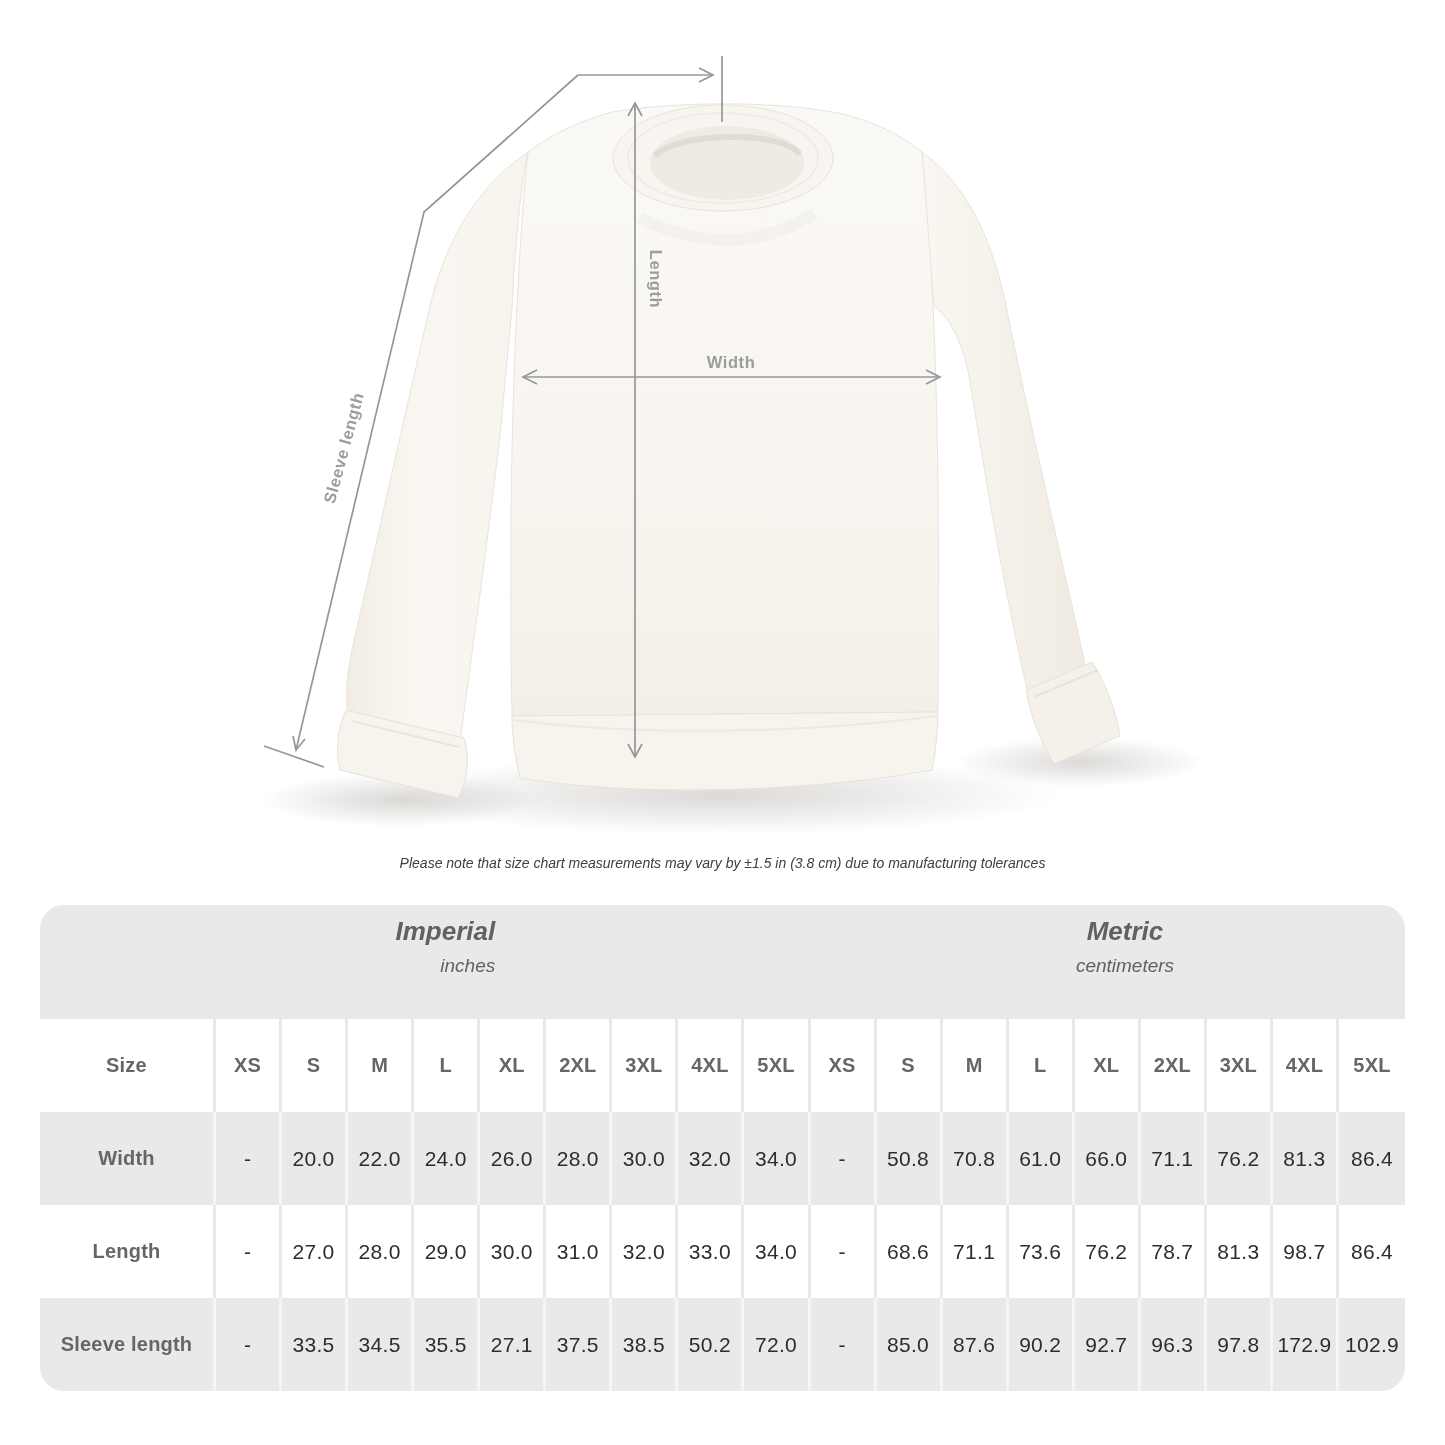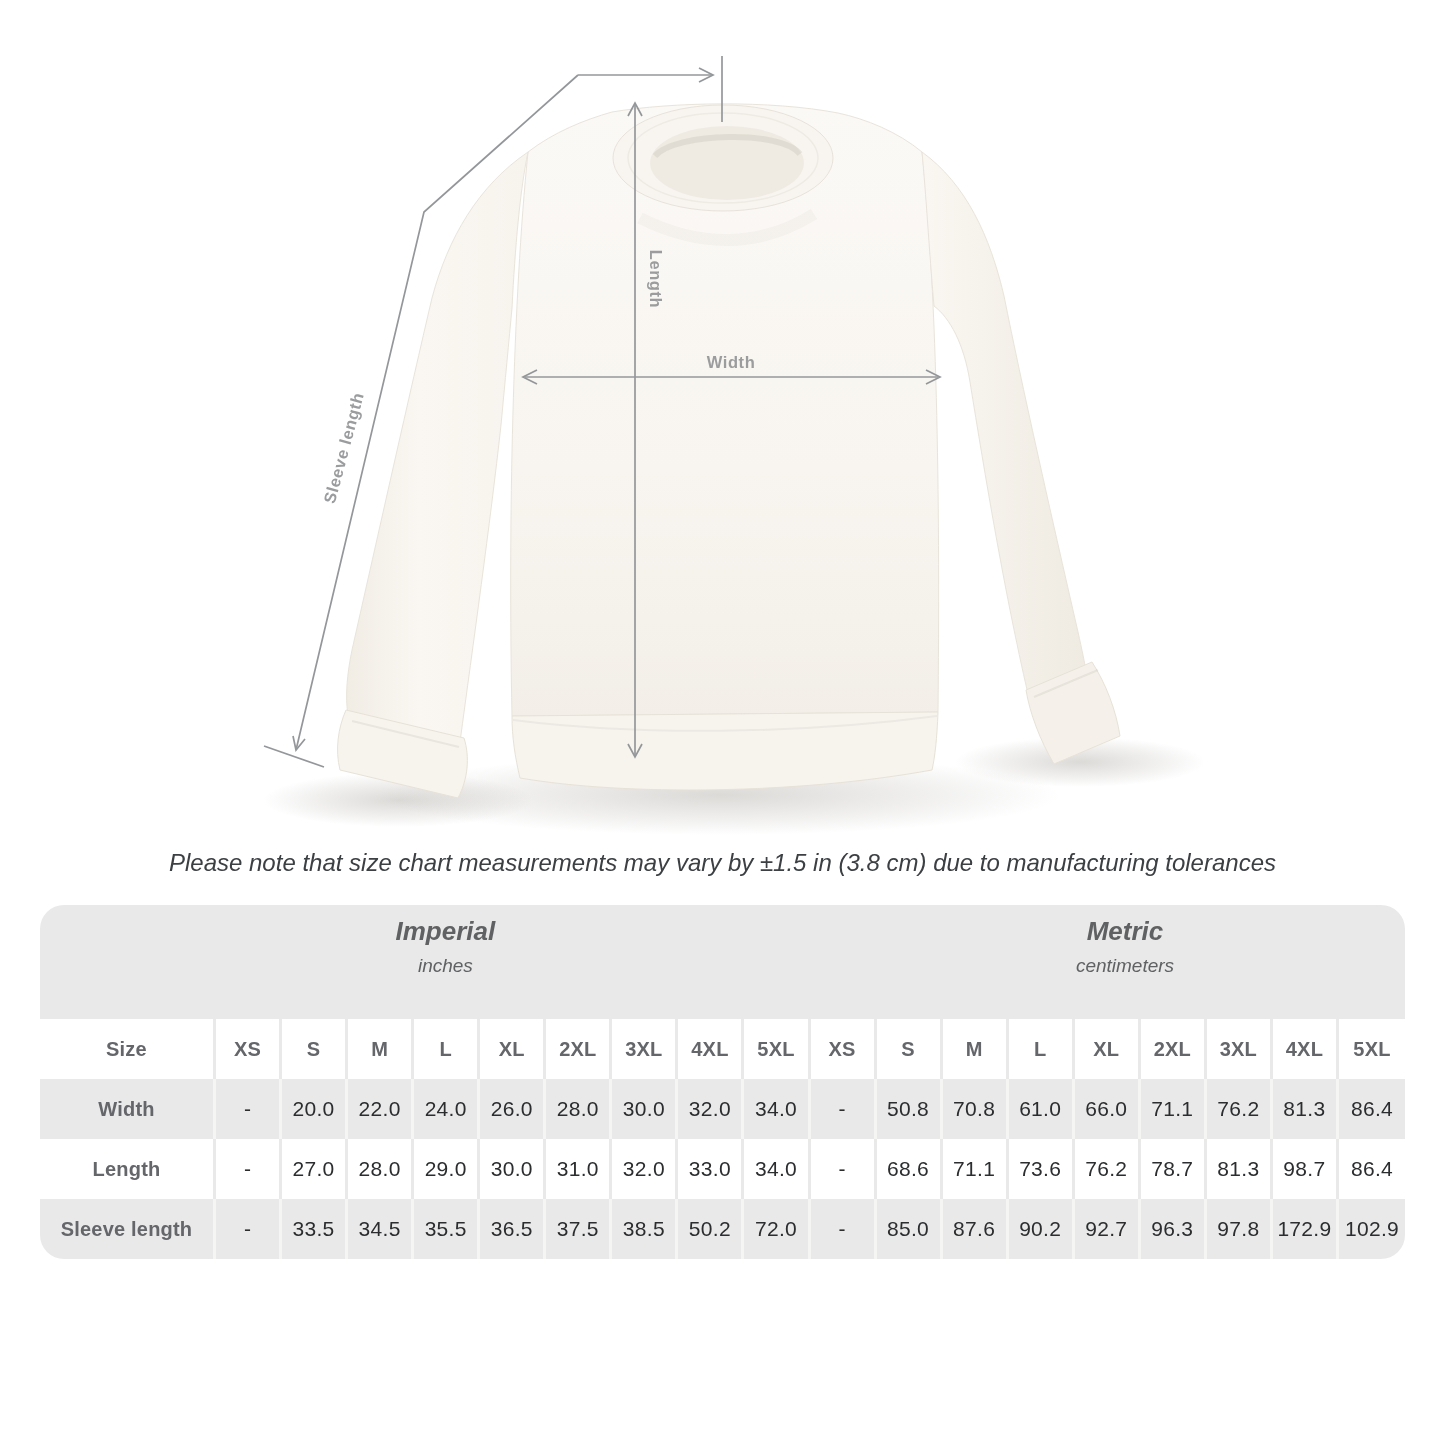--- a/index.html
+++ b/index.html
@@ -18,35 +18,35 @@
     font-size:16.5px;font-weight:700;letter-spacing:.6px;
     color:#9a9c9e;white-space:nowrap;
   }
   .label-length{left:655px;top:279px;transform:translate(-50%,-50%) rotate(90deg);}
   .label-width{left:731px;top:362px;transform:translate(-50%,-50%);}
   .label-sleeve{left:344px;top:448px;transform:translate(-50%,-50%) rotate(-75deg);}
 
   
   .heading{text-align:center;}
   .title{font-size:31px;line-height:34px;font-weight:700;color:#202124;margin-top:6px;}
-  .note{font-size:24px;line-height:24px;font-style:italic;color:#3c4043;margin-top:6px;}
+  .note{font-size:14px;line-height:24px;font-style:italic;color:#3c4043;margin-top:6px;}
 
   
   .size-table{margin:30px 40px 0 40px;}
   .band{
     position:relative;height:114px;
     background:#e9e9e9;border-radius:24px 24px 0 0;
   }
   .unit-group{position:absolute;top:11px;transform:translateX(-50%);text-align:center;}
   .unit-group.imperial{left:29.7%;}
   .unit-group.metric{left:78.9%;margin-left:8px;}
   .unit-title{font-size:26px;font-weight:700;font-style:italic;color:#5f6163;}
-  .unit-sub{font-size:19px;font-style:italic;color:#5f6163;margin-top:8px;}
-
-  .grid{display:grid;grid-template-columns:176px repeat(18,1fr);height:60px;}
+  .unit-sub{font-size:19px;font-style:italic;color:#5f6163;margin-top:8px;text-align:right;}
+
+  .grid{display:grid;grid-template-columns:176px repeat(18,1fr);height:93px;}
   .cell{
     display:flex;align-items:center;justify-content:center;
     border-right:3px solid var(--sep);
     box-sizing:border-box;
   }
   .cell:last-child{border-right:none;}
   .header-row{background:#ffffff;--sep:#e9e9e9;}
   .col-head,.label-cell{font-weight:700;color:#64666a;font-size:20px;letter-spacing:.2px;}
   .row-gray{background:#e9e9e9;--sep:#f5f5f4;}
   .row-white{background:#ffffff;--sep:#e9e9e9;}
@@ -212,21 +212,21 @@
       <div class="cell value-cell">81.3</div>
       <div class="cell value-cell">98.7</div>
       <div class="cell value-cell">86.4</div>
     </div>
   <div class="grid data-row row-gray row-last">
     <div class="cell label-cell">Sleeve length</div>
   <div class="cell value-cell">-</div>
       <div class="cell value-cell">33.5</div>
       <div class="cell value-cell">34.5</div>
       <div class="cell value-cell">35.5</div>
-      <div class="cell value-cell">36.5</div>
+      <div class="cell value-cell">27.1</div>
       <div class="cell value-cell">37.5</div>
       <div class="cell value-cell">38.5</div>
       <div class="cell value-cell">50.2</div>
       <div class="cell value-cell">72.0</div>
       <div class="cell value-cell">-</div>
       <div class="cell value-cell">85.0</div>
       <div class="cell value-cell">87.6</div>
       <div class="cell value-cell">90.2</div>
       <div class="cell value-cell">92.7</div>
       <div class="cell value-cell">96.3</div>

